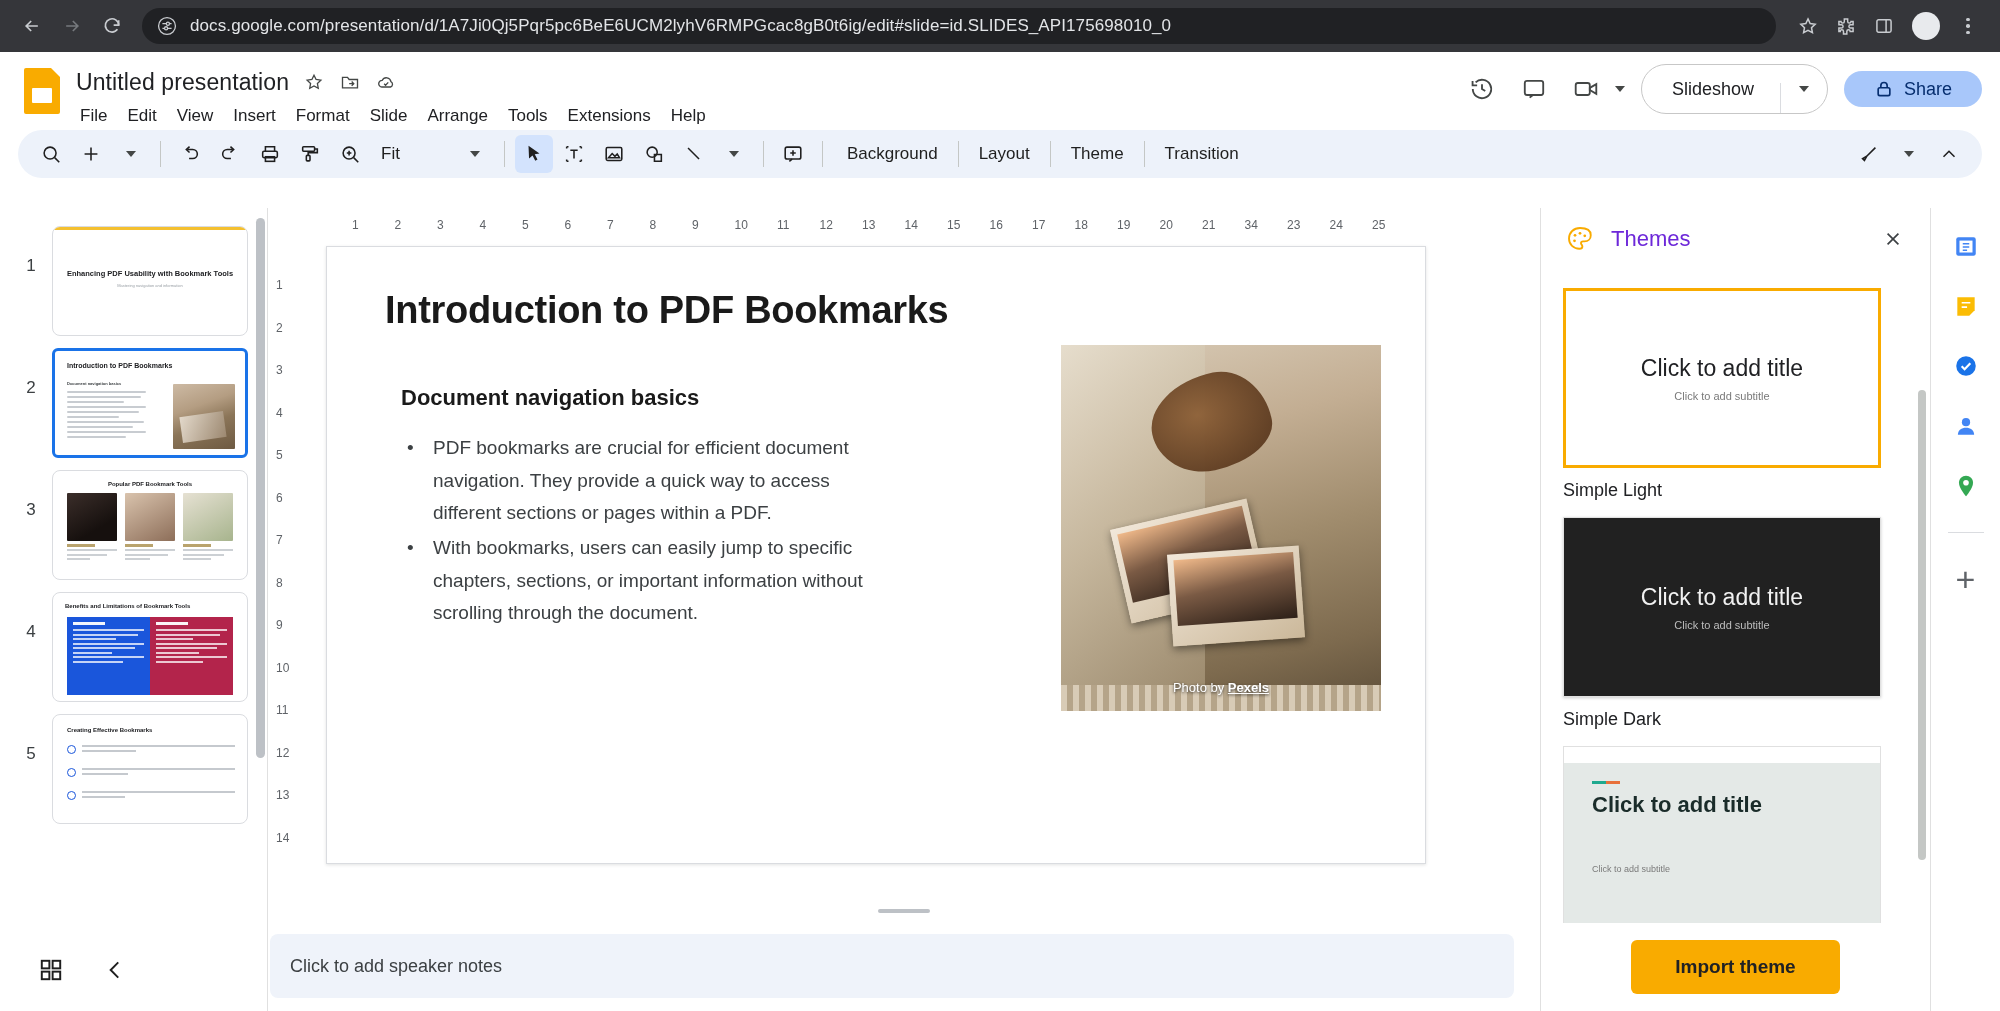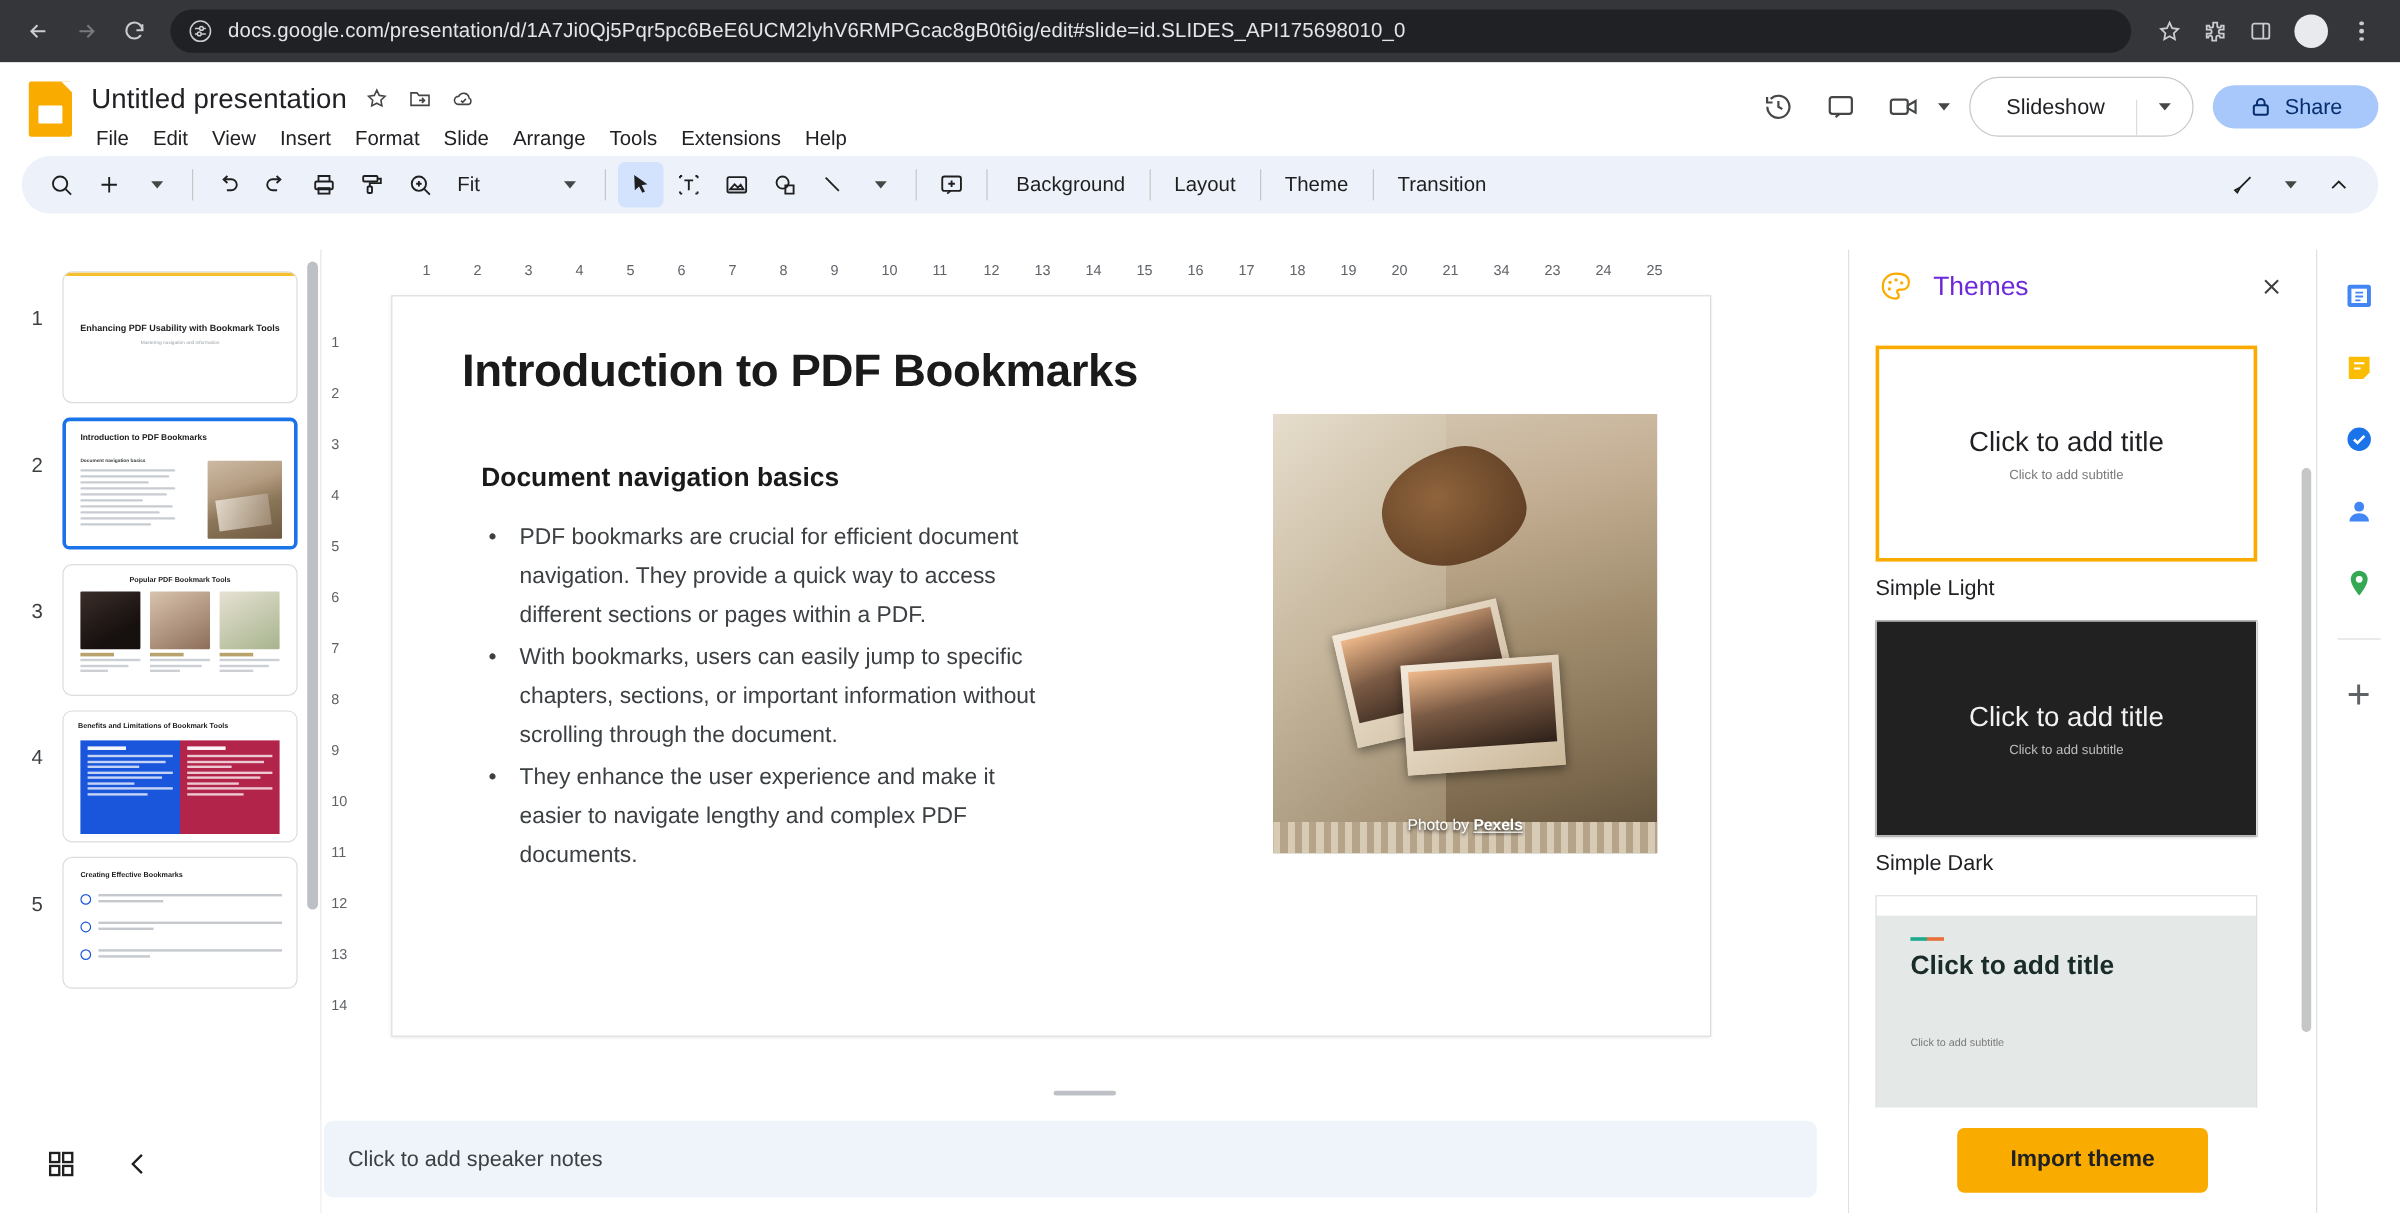--- a/index.html
+++ b/index.html
@@ -912,21 +912,20 @@
         <span class="tick" style="top: 552px;">13</span>
         <span class="tick" style="top: 594.5px;">14</span>
       </div>
 
     <div class="slide-canvas">
       <div class="slide-title">Introduction to PDF Bookmarks</div>
       <div class="slide-subhead">Document navigation basics</div>
       <ul class="slide-bullets">
         <li>PDF bookmarks are crucial for efficient document navigation. They provide a quick way to access different sections or pages within a PDF.</li>
         <li>With bookmarks, users can easily jump to specific chapters, sections, or important information without scrolling through the document.</li>
-        <li>They enhance the user experience and make it easier to navigate lengthy and complex PDF documents.</li>
       </ul>
       <div class="slide-photo">
         <div class="book-left"></div>
         <div class="leaf"></div>
         <div class="polaroid p1"></div>
         <div class="polaroid p2"></div>
         <div class="stripes"></div>
         <div class="photo-credit">
           <span>Photo by </span><u>Pexels</u>
         </div>

